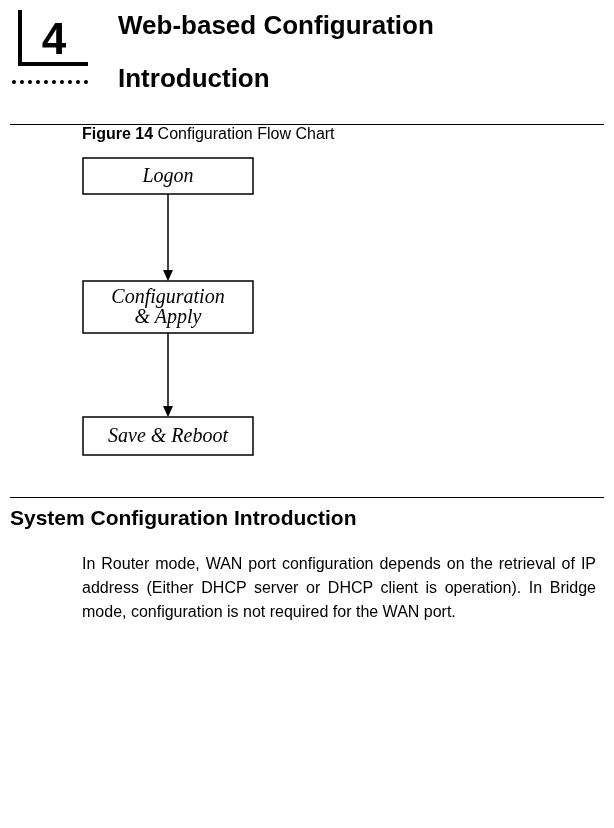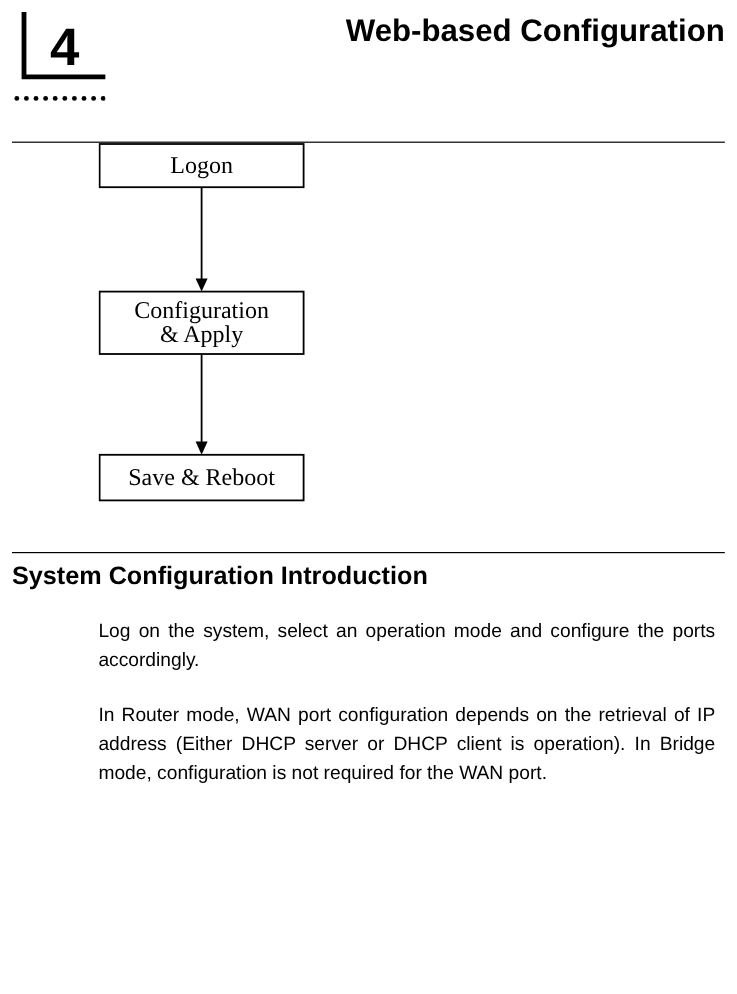--- a/index.html
+++ b/index.html
@@ -27,21 +27,20 @@
     display: block;
   }
   .chapter-titles {
     flex: 1;
   }
   .chapter-title {
     font-size: 26px;
     font-weight: bold;
     margin: 0 0 22px 0;
     line-height: 1.2;
-    text-align: right;
   }
   .chapter-subtitle {
     font-size: 26px;
     font-weight: bold;
     margin: 0;
     line-height: 1.2;
   }
   .hr {
     border: none;
     border-top: 1px solid #000;
@@ -56,20 +55,21 @@
     margin-left: 72px;
     margin-right: 8px;
   }
   .figure-caption {
     font-size: 16px;
     margin: 0 0 14px 0;
   }
   .figure-caption .b { font-weight: bold; }
   .flow-chart {
     margin: 0 0 36px 0;
+    font-style: italic;
   }
   .body-text {
     font-size: 16px;
     line-height: 1.5;
     margin: 0 0 22px 0;
     text-align: justify;
   }
 </style>
 </head>
 <body>
@@ -93,26 +93,30 @@
           <circle cx="44" cy="72" r="2"></circle>
           <circle cx="52" cy="72" r="2"></circle>
           <circle cx="60" cy="72" r="2"></circle>
           <circle cx="68" cy="72" r="2"></circle>
           <circle cx="76" cy="72" r="2"></circle>
         </g>
       </svg>
     </div>
     <div class="chapter-titles">
       <h1 class="chapter-title">Web-based Configuration</h1>
+      <h2 class="chapter-subtitle">Introduction</h2>
     </div>
   </div>
 
   <hr class="hr">
 
   <div class="indent">
+    <p class="figure-caption">
+      <span class="b">Figure 14</span><span> Configuration Flow Chart</span>
+    </p>
 
     <div class="flow-chart">
       <svg viewBox="0 0 180 300" width="180" height="300">
 
         <rect x="1" y="1" width="170" height="36" fill="#fff" stroke="#000" stroke-width="1.5"></rect>
         <text x="86" y="25" font-family="'Times New Roman', Times, serif" font-size="20" text-anchor="middle" fill="#000">Logon</text>
 
         <line x1="86" y1="37" x2="86" y2="117" stroke="#000" stroke-width="1.5"></line>
         <polygon points="86,124 81,113 91,113" fill="#000"></polygon>
 
@@ -126,17 +130,16 @@
         <rect x="1" y="260" width="170" height="38" fill="#fff" stroke="#000" stroke-width="1.5"></rect>
         <text x="86" y="285" font-family="'Times New Roman', Times, serif" font-size="20" text-anchor="middle" fill="#000">Save &amp; Reboot</text>
       </svg>
     </div>
   </div>
 
   <hr class="hr">
   <h3 class="section-heading">System Configuration Introduction</h3>
 
   <div class="indent">
-    <p class="body-text">Log on the system, select an operation mode and configure the ports accordingly.</p>
     <p class="body-text">In Router mode, WAN port configuration depends on the retrieval of IP address (Either DHCP server or DHCP client is operation). In Bridge mode, configuration is not required for the WAN port.</p>
   </div>
 
 </div>
 
 </body></html>

